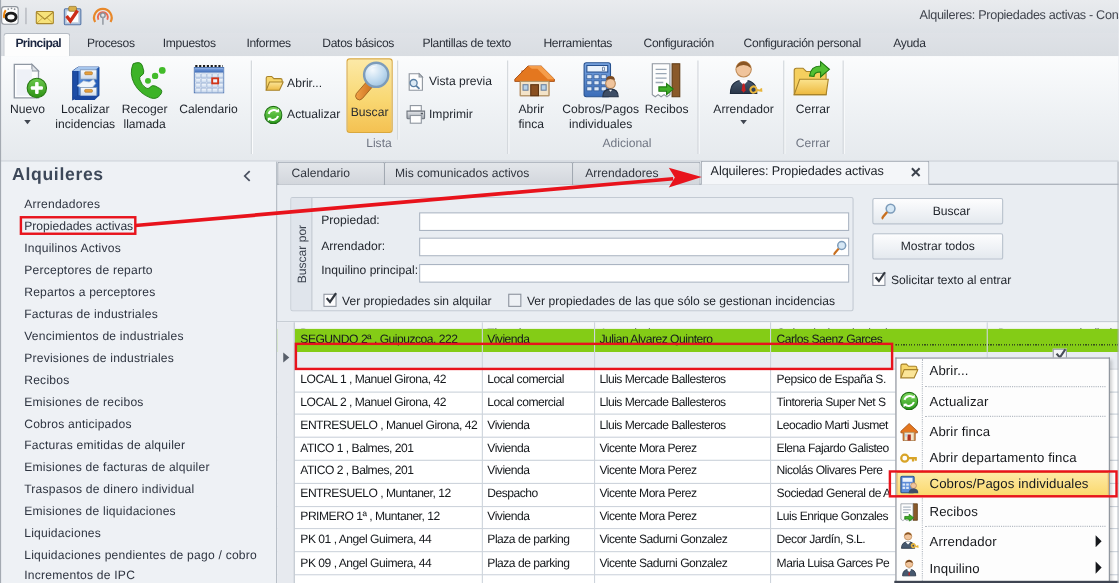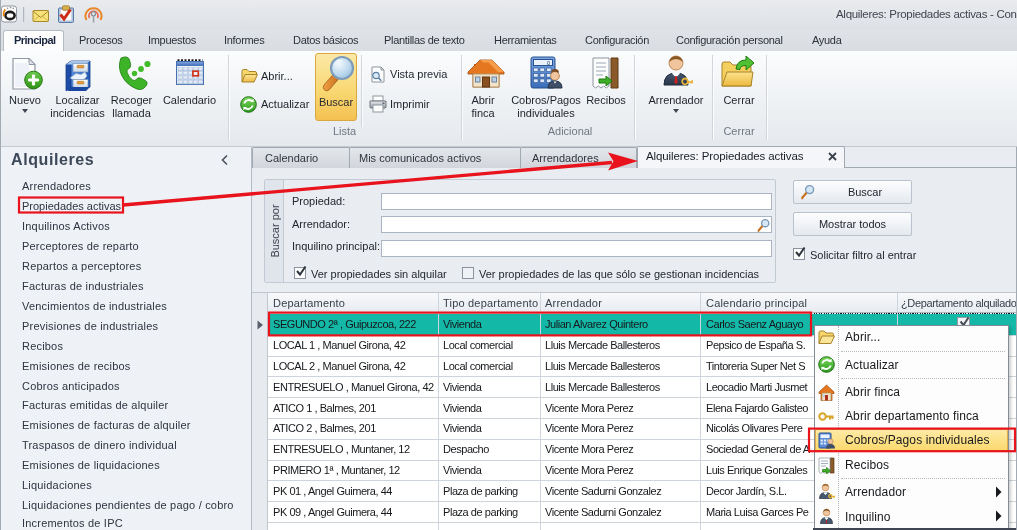--- a/index.html
+++ b/index.html
@@ -376,35 +376,35 @@
  <circle cx="9.6" cy="5.6" r="4" fill="#d5e7f5" stroke="#7d9cba" stroke-width="1.4"></circle>
  <path d="M6.5 8.7 l-3.7 4.4 q-0.9 1 0 1.8" fill="none" stroke="#c86f1e" stroke-width="2.2"></path>
 </svg>
 <div class="a" style="left:820px;top:186px;width:90px;text-align:center;color:#24282f">Buscar</div>
 <div class="a" style="left:793px;top:212px;width:119px;height:24px;border:1px solid #b9c2cd;border-radius:2px;background:linear-gradient(#fdfdfe,#eef1f5 60%,#e4e9ee)"></div>
 <div class="a" style="left:793px;top:218px;width:119px;text-align:center;color:#24282f">Mostrar todos</div>
 <div class="cbx" style="left:793px;top:248px"></div>
 <svg class="a" style="left:793px;top:245px" width="14" height="14">
     <path d="M3 7 l3 3.5 5.5 -8" fill="none" stroke="#30363e" stroke-width="2"></path>
   </svg>
-<div class="a nw" style="left:810px;top:249px">Solicitar filtro al entrar</div>
+<div class="a nw" style="left:810px;top:249px">Solicitar texto al entrar</div>
 
 <div class="a" style="left:251px;top:292px;width:766px;height:1px;background:#c0c6ce"></div>
 <div class="a" style="left:252px;top:293px;width:765px;height:20px;background:linear-gradient(#f8f9fb,#e7ebf0);border-bottom:1px solid #aeb5bf"></div>
 <div class="a nw" style="left:273px;top:297px;color:#383f4b;letter-spacing:0.2px">Departamento</div>
 <div class="a nw" style="left:443px;top:297px;color:#383f4b;letter-spacing:0.2px">Tipo departamento</div>
 <div class="a nw" style="left:545px;top:297px;color:#383f4b;letter-spacing:0.2px">Arrendador</div>
 <div class="a nw" style="left:706px;top:297px;color:#383f4b;letter-spacing:0.2px">Calendario principal</div>
 <div class="a nw" style="left:901px;top:297px;color:#383f4b;letter-spacing:-0.35px">¿Departamento alquilado actualmente?</div>
 
-<div class="gr" style="top:314px;background:#14b8a6">
+<div class="gr" style="top:299px;background:#84cc16">
     <span style="left:21px">SEGUNDO 2ª , Guipuzcoa, 222</span>
     <span style="left:191px">Vivienda</span>
     <span style="left:293px">Julian Alvarez Quintero</span>
-    <span style="left:454px">Carlos Saenz Aguayo</span>
+    <span style="left:454px">Carlos Saenz Garces</span>
   </div>
 <div class="gr" style="top:334.8px">
     <span style="left:21px">LOCAL 1 , Manuel Girona, 42</span>
     <span style="left:191px">Local comercial</span>
     <span style="left:293px">Lluis Mercade Ballesteros</span>
     <span style="left:454px">Pepsico de España S.</span>
   </div>
 <div class="gr" style="top:355.6px">
     <span style="left:21px">LOCAL 2 , Manuel Girona, 42</span>
     <span style="left:191px">Local comercial</span>

